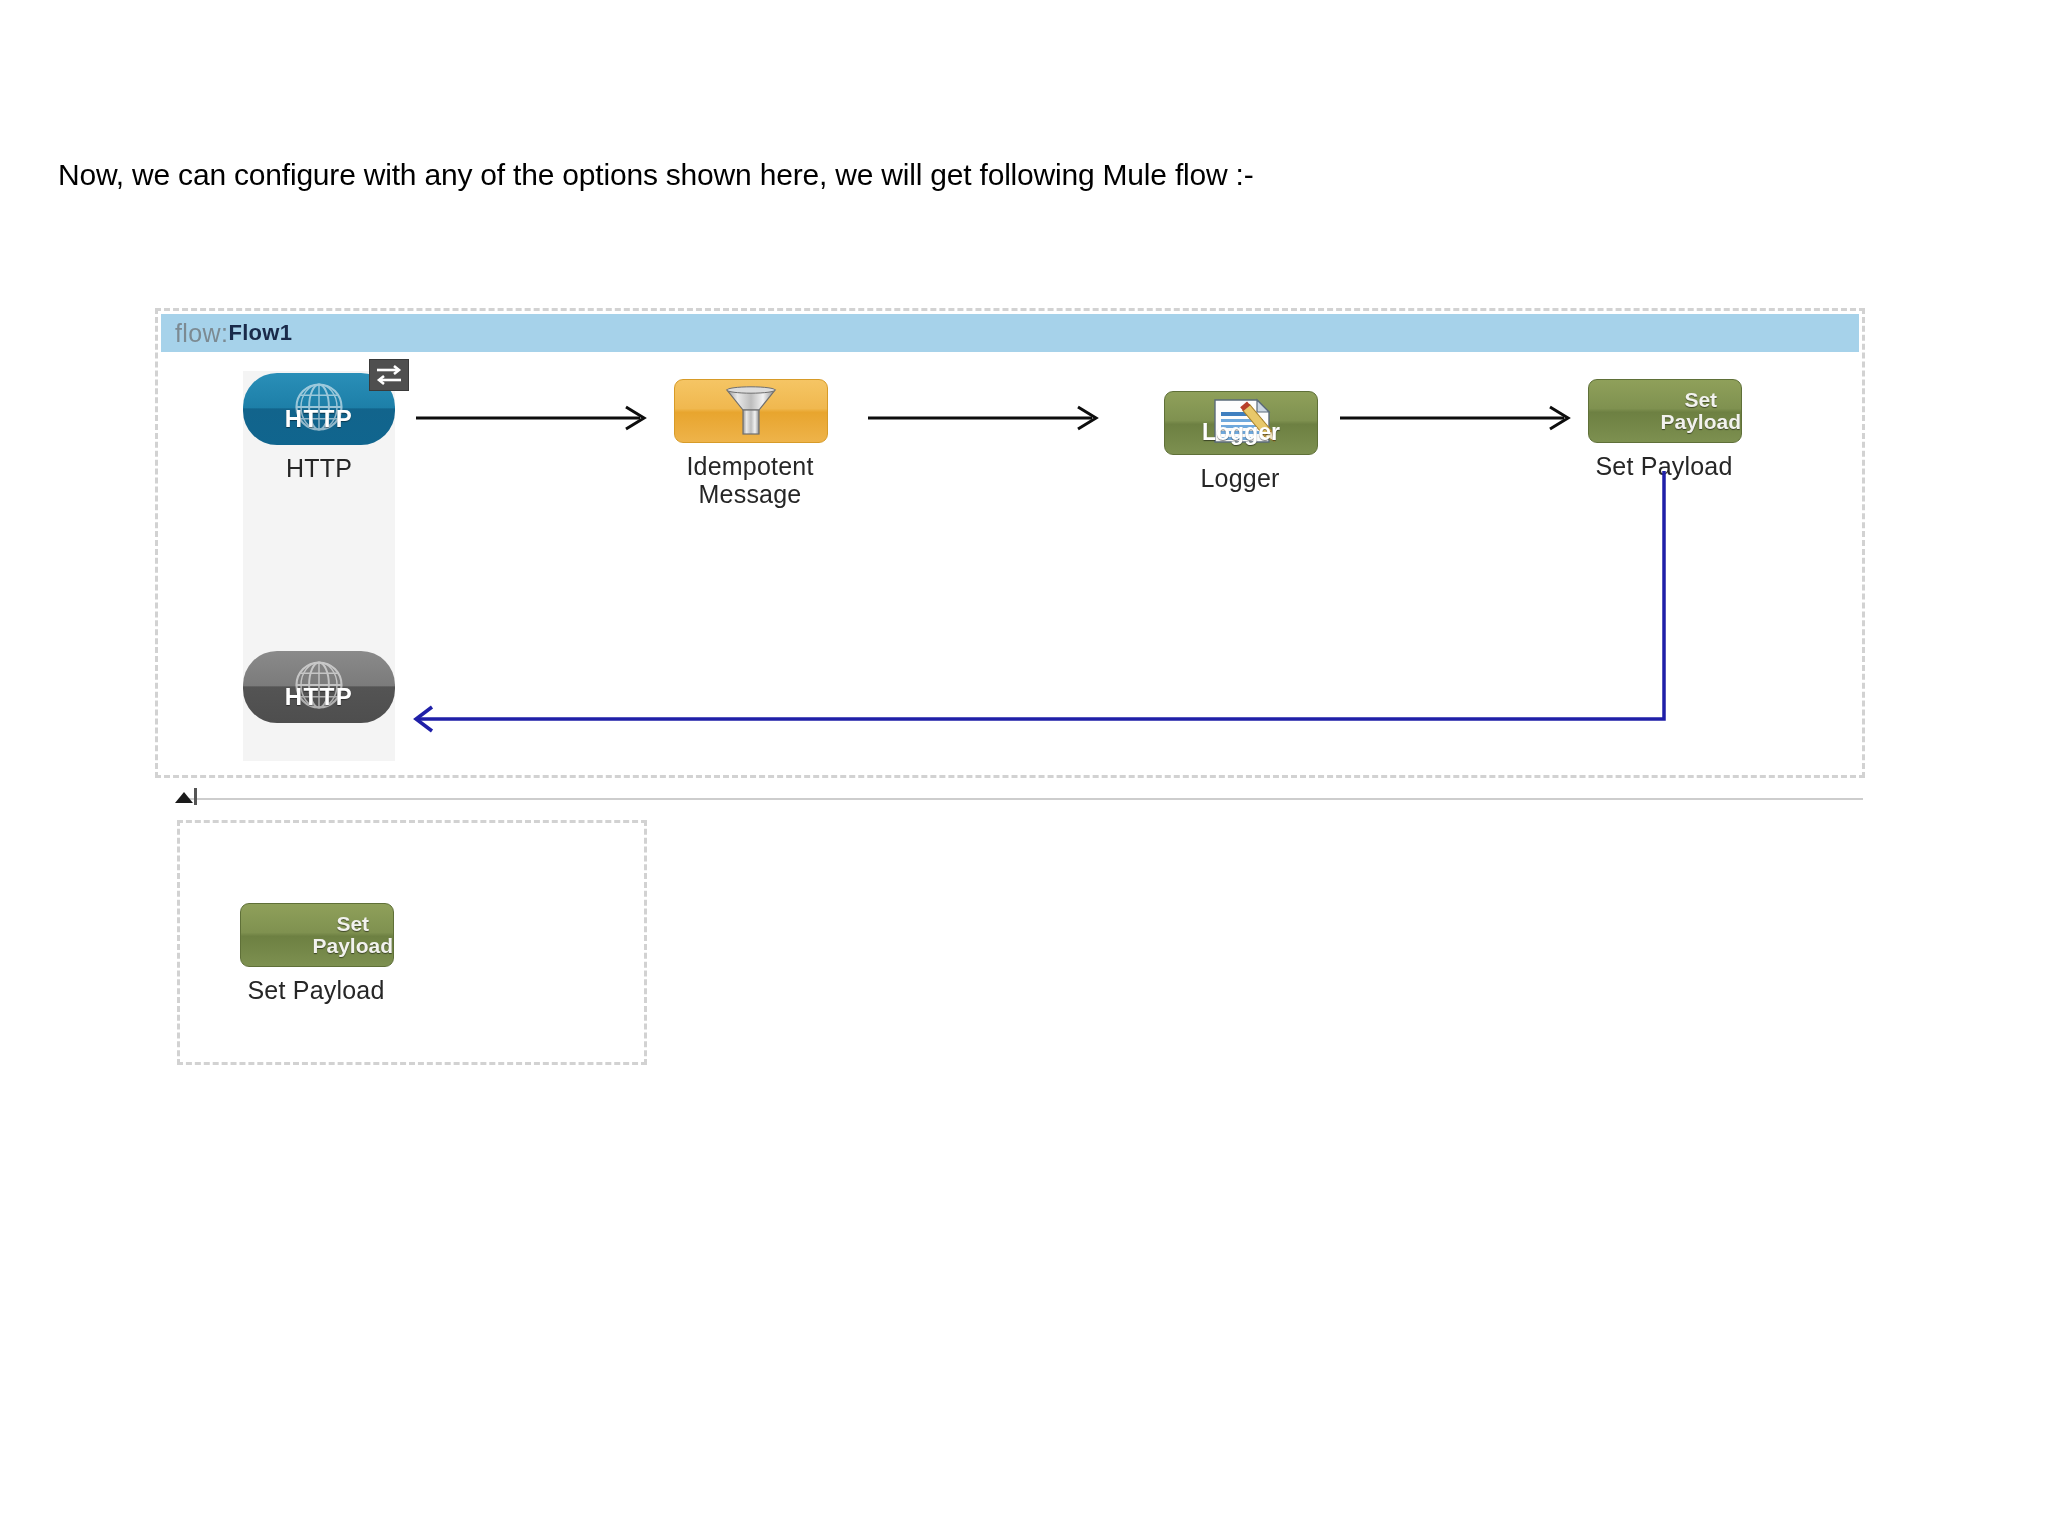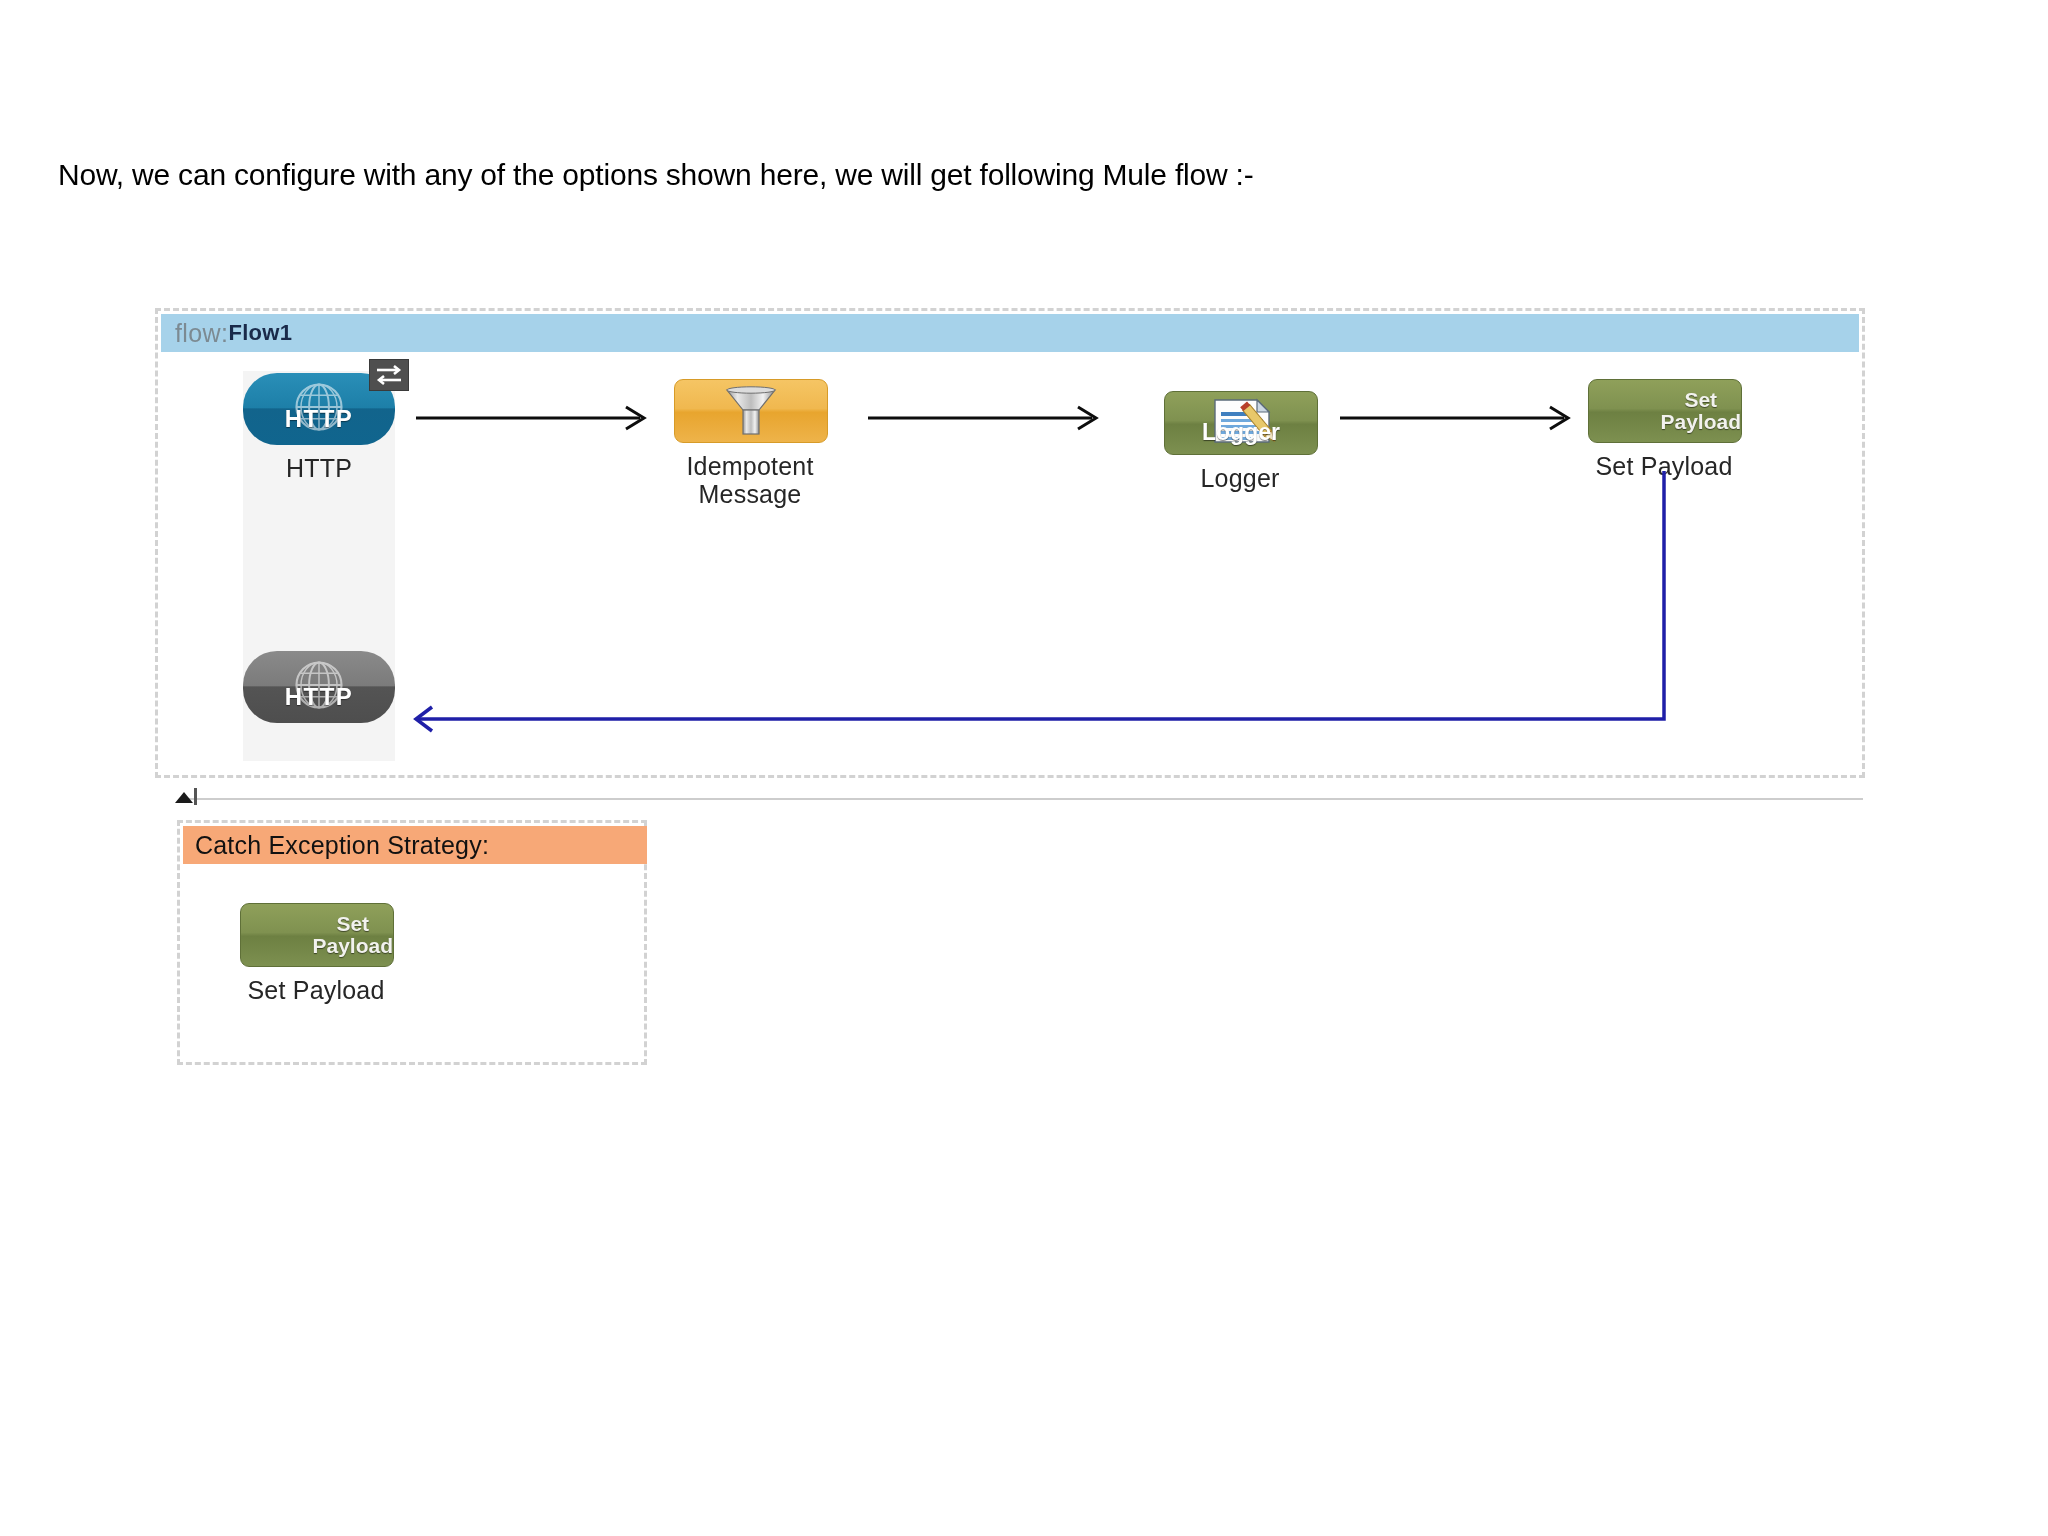--- a/index.html
+++ b/index.html
@@ -389,23 +389,20 @@
     <div class="collapse-rule"></div>
     <div class="collapse-handle">
       <svg width="26" height="22" viewBox="0 0 26 22">
         <polygon points="2,17 11,6 20,17" fill="#1a1a1a"></polygon>
         <rect x="21" y="2" width="3" height="17" fill="#555555"></rect>
       </svg>
     </div>
   </div>
 
   <div class="catch-container">
-    <div class="catch-header">
-      <span class="catch-header-text">Catch Exception Strategy:</span>
-    </div>
 
     <div class="node" style="left:60px; top:80px; width:152px;">
       <div class="setpayload-box">
         <div class="setpayload-text">Set
 Payload</div>
       </div>
       <div class="node-label">Set Payload</div>
     </div>
   </div>
 

